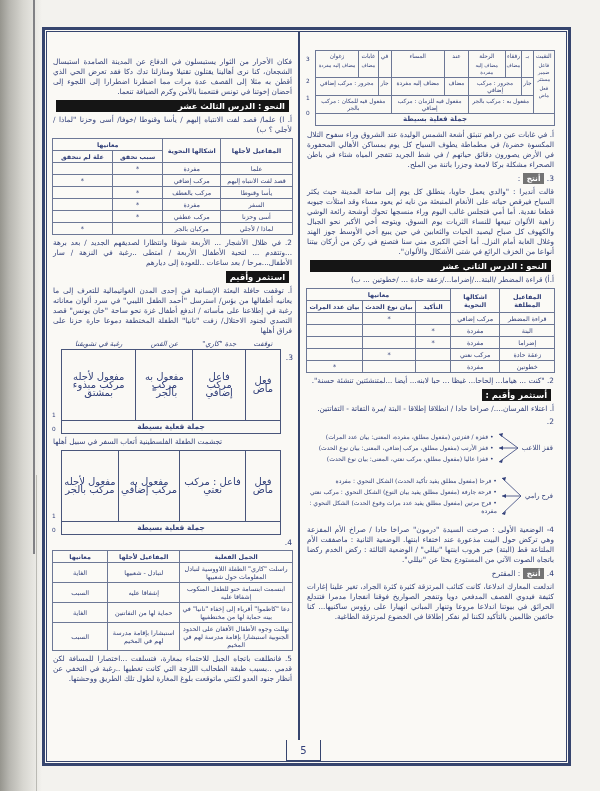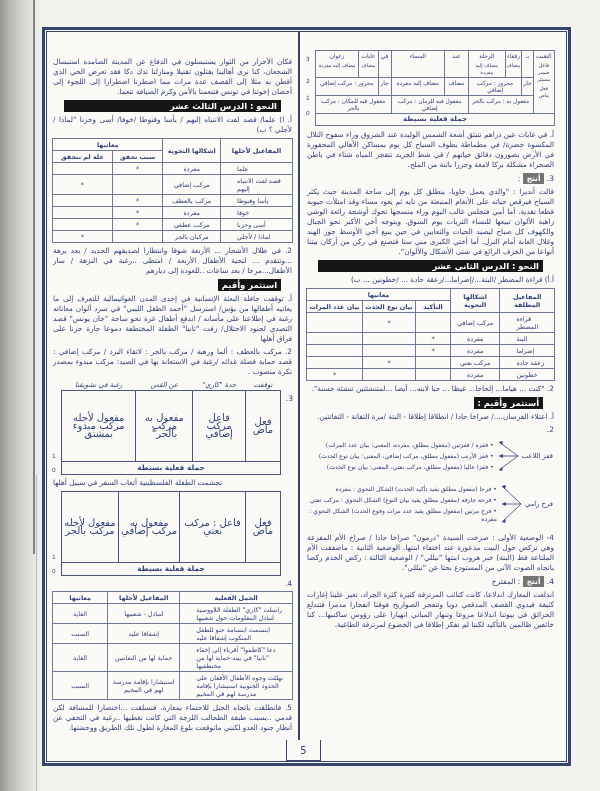--- a/index.html
+++ b/index.html
@@ -17,30 +17,30 @@
   .divider{position:absolute;left:251px;top:0;bottom:0;width:2px;background:#36456e;}
 
   .col{position:absolute;direction:rtl;color:#33417a;}
   .col-l{left:5px;top:22px;width:241px;height:702px;overflow:hidden;}
   .col-r{left:259px;top:16px;width:249px;height:710px;overflow:hidden;}
 
   .p{font-size:7.3px;line-height:10px;text-align:justify;margin:3px 1px;color:#33417a;}
   .p.center{text-align:left;}
   .numline{font-size:7.5px;margin:2px 1px;}
   .bar{background:#151515;color:#ffffff;font-size:8.4px;font-weight:bold;line-height:12px;
-       padding:0 4px;margin:3px 12px;}
+       padding:0 4px;margin:3px 4px;}
   .bar.small{width:fit-content;}
   .badge{background:#737373;color:#ffffff;font-size:7.4px;font-weight:bold;line-height:11px;
          padding:0 4px;display:inline-block;}
 
   table.t{width:100%;border-collapse:collapse;direction:rtl;margin:3px 0;background:#fbfaf6;}
   table.t td,table.t th{border:1px solid #6d7896;font-size:6.4px;line-height:8px;
      padding:1.5px 2px;color:#33417a;text-align:center;vertical-align:middle;font-weight:normal;}
   table.t th{font-weight:bold;}
-  table.t .name{text-align:left;padding-left:16px;}
+  table.t .name{text-align:center;}
 
   
   .pwrap{position:relative;padding-left:9px;margin:2px 0 4px 0;}
   table.parse{width:100%;border-collapse:collapse;direction:rtl;}
   table.parse td{border:1px solid #6d7896;font-size:5.8px;line-height:7px;padding:1.5px 1px;
      color:#33417a;text-align:center;vertical-align:top;}
   table.parse td.bottom{font-size:7px;font-weight:bold;padding:2px;}
   .wsub{display:block;font-size:5px;margin-top:2px;}
   .lvl{position:absolute;left:0;font-size:5.8px;color:#33417a;}
 
@@ -281,21 +281,21 @@
               </tr>
 
               <tr>
                 <td class="name">يأسا وقنوطا</td>
                 <td>مركب بالعطف</td>
                 <td>*</td>
                 <td></td>
               </tr>
 
               <tr>
-                <td class="name">خوفا</td>
+                <td class="name">السفر</td>
                 <td>مفردة</td>
                 <td>*</td>
                 <td></td>
               </tr>
 
               <tr>
                 <td class="name">أسى وحزنا</td>
                 <td>مركب عطفي</td>
                 <td>*</td>
                 <td></td>
@@ -307,21 +307,20 @@
                 <td></td>
                 <td>*</td>
               </tr>
             </tbody>
         </table>
 
         <p class="p">2. في ظلال الأشجار ... الأربعة شوقا وانتظارا لصديقهم الجديد / بعد برهة ...وتتقدم ... لتحية الأطفال الأربعة / امتطى ..رغبة في النزهة / سار الأطفال...مرحا / بعد ساعات ..للعودة إلى ديارهم</p>
 
         <div class="bar small">استثمر وأقيم</div>
         <p class="p">أ. توقفت حافلة البعثة الإنسانية في إحدى المدن الغواتيمالية للتعرف إلى ما يعانيه أطفالها من بؤس/ استرسل "أحمد الطفل الليبي" في سرد ألوان معاناته رغبة في إطلاعنا على مأساته / اندفع أطفال غزة نحو ساحة "خان يونس" قصد التصدي لجنود الاحتلال/ زفت "تانيا" الطفلة المختطفة دموعا حارة حزنا على فراق أهلها</p>
-        <p class="p">2. مركب بالعطف : ألما ورهبة / مركب بالجر : لاتقاء البرد / مركب إضافي : قصد حماية فضلة غذائه /رغبة في الاستعانة بها في الصيد: مركب مبدوء بمصدر نكرة منصوب .</p>
 
         <div class="dwrap">
           <span class="dnum">3.</span>
           <span class="lvl" style="bottom:16px">1</span>
           <span class="lvl" style="bottom:2px">0</span>
           <table class="diag">
             <tbody>
                 <tr>
               <td class="word" style="width:16%">توقفت</td>
               <td class="word" style="width:24%">جدة "كاري"</td>

